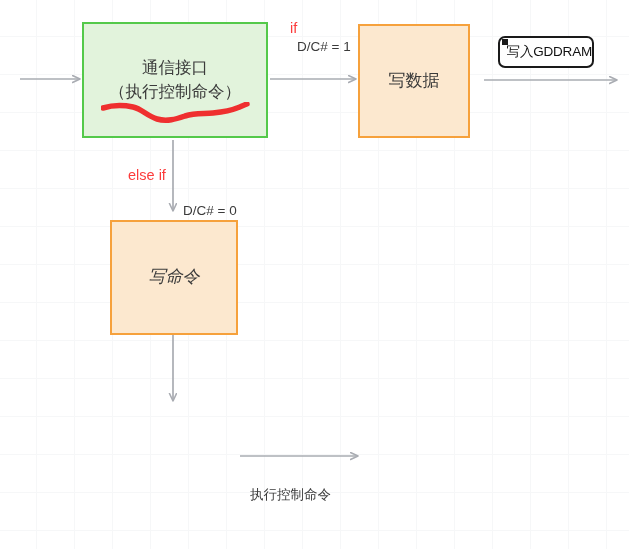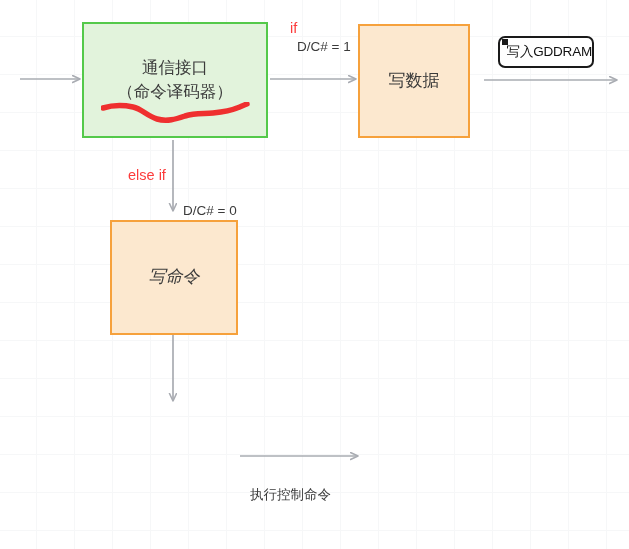--- a/index.html
+++ b/index.html
@@ -142,21 +142,21 @@
 
     <line x1="173" y1="140" x2="173" y2="211" stroke="#a9acb2" stroke-width="1.7" marker-end="url(#arrowhead)"></line>
 
     <line x1="173" y1="330" x2="173" y2="401" stroke="#a9acb2" stroke-width="1.7" marker-end="url(#arrowhead)"></line>
 
     <line x1="240" y1="456" x2="358" y2="456" stroke="#a9acb2" stroke-width="1.7" marker-end="url(#arrowhead)"></line>
   </svg>
 
   <div class="node node-green" id="comm-iface">
     <div class="node-label">通信接口</div>
-    <div class="node-label">（命令译码器）</div>
+    <div class="node-label">（执行控制命令）</div>
     <svg width="152" height="24" style="position:absolute;left:17px;top:78px;" viewBox="0 0 152 24" xmlns="http://www.w3.org/2000/svg">
       <path d="M2,6 C12,3 22,3 32,5 C41,7 46,14 56,17 C66,20 75,17 84,14
                C94,11 103,12 112,11 C121,10 129,9 136,6 C140,4.5 143,3 146,2" fill="none" stroke="#ef2f2f" stroke-width="5.5" stroke-linecap="round" stroke-linejoin="round"></path>
     </svg>
   </div>
 
   <div class="node node-orange" id="write-data">
     <div class="node-label">写数据</div>
   </div>
 

